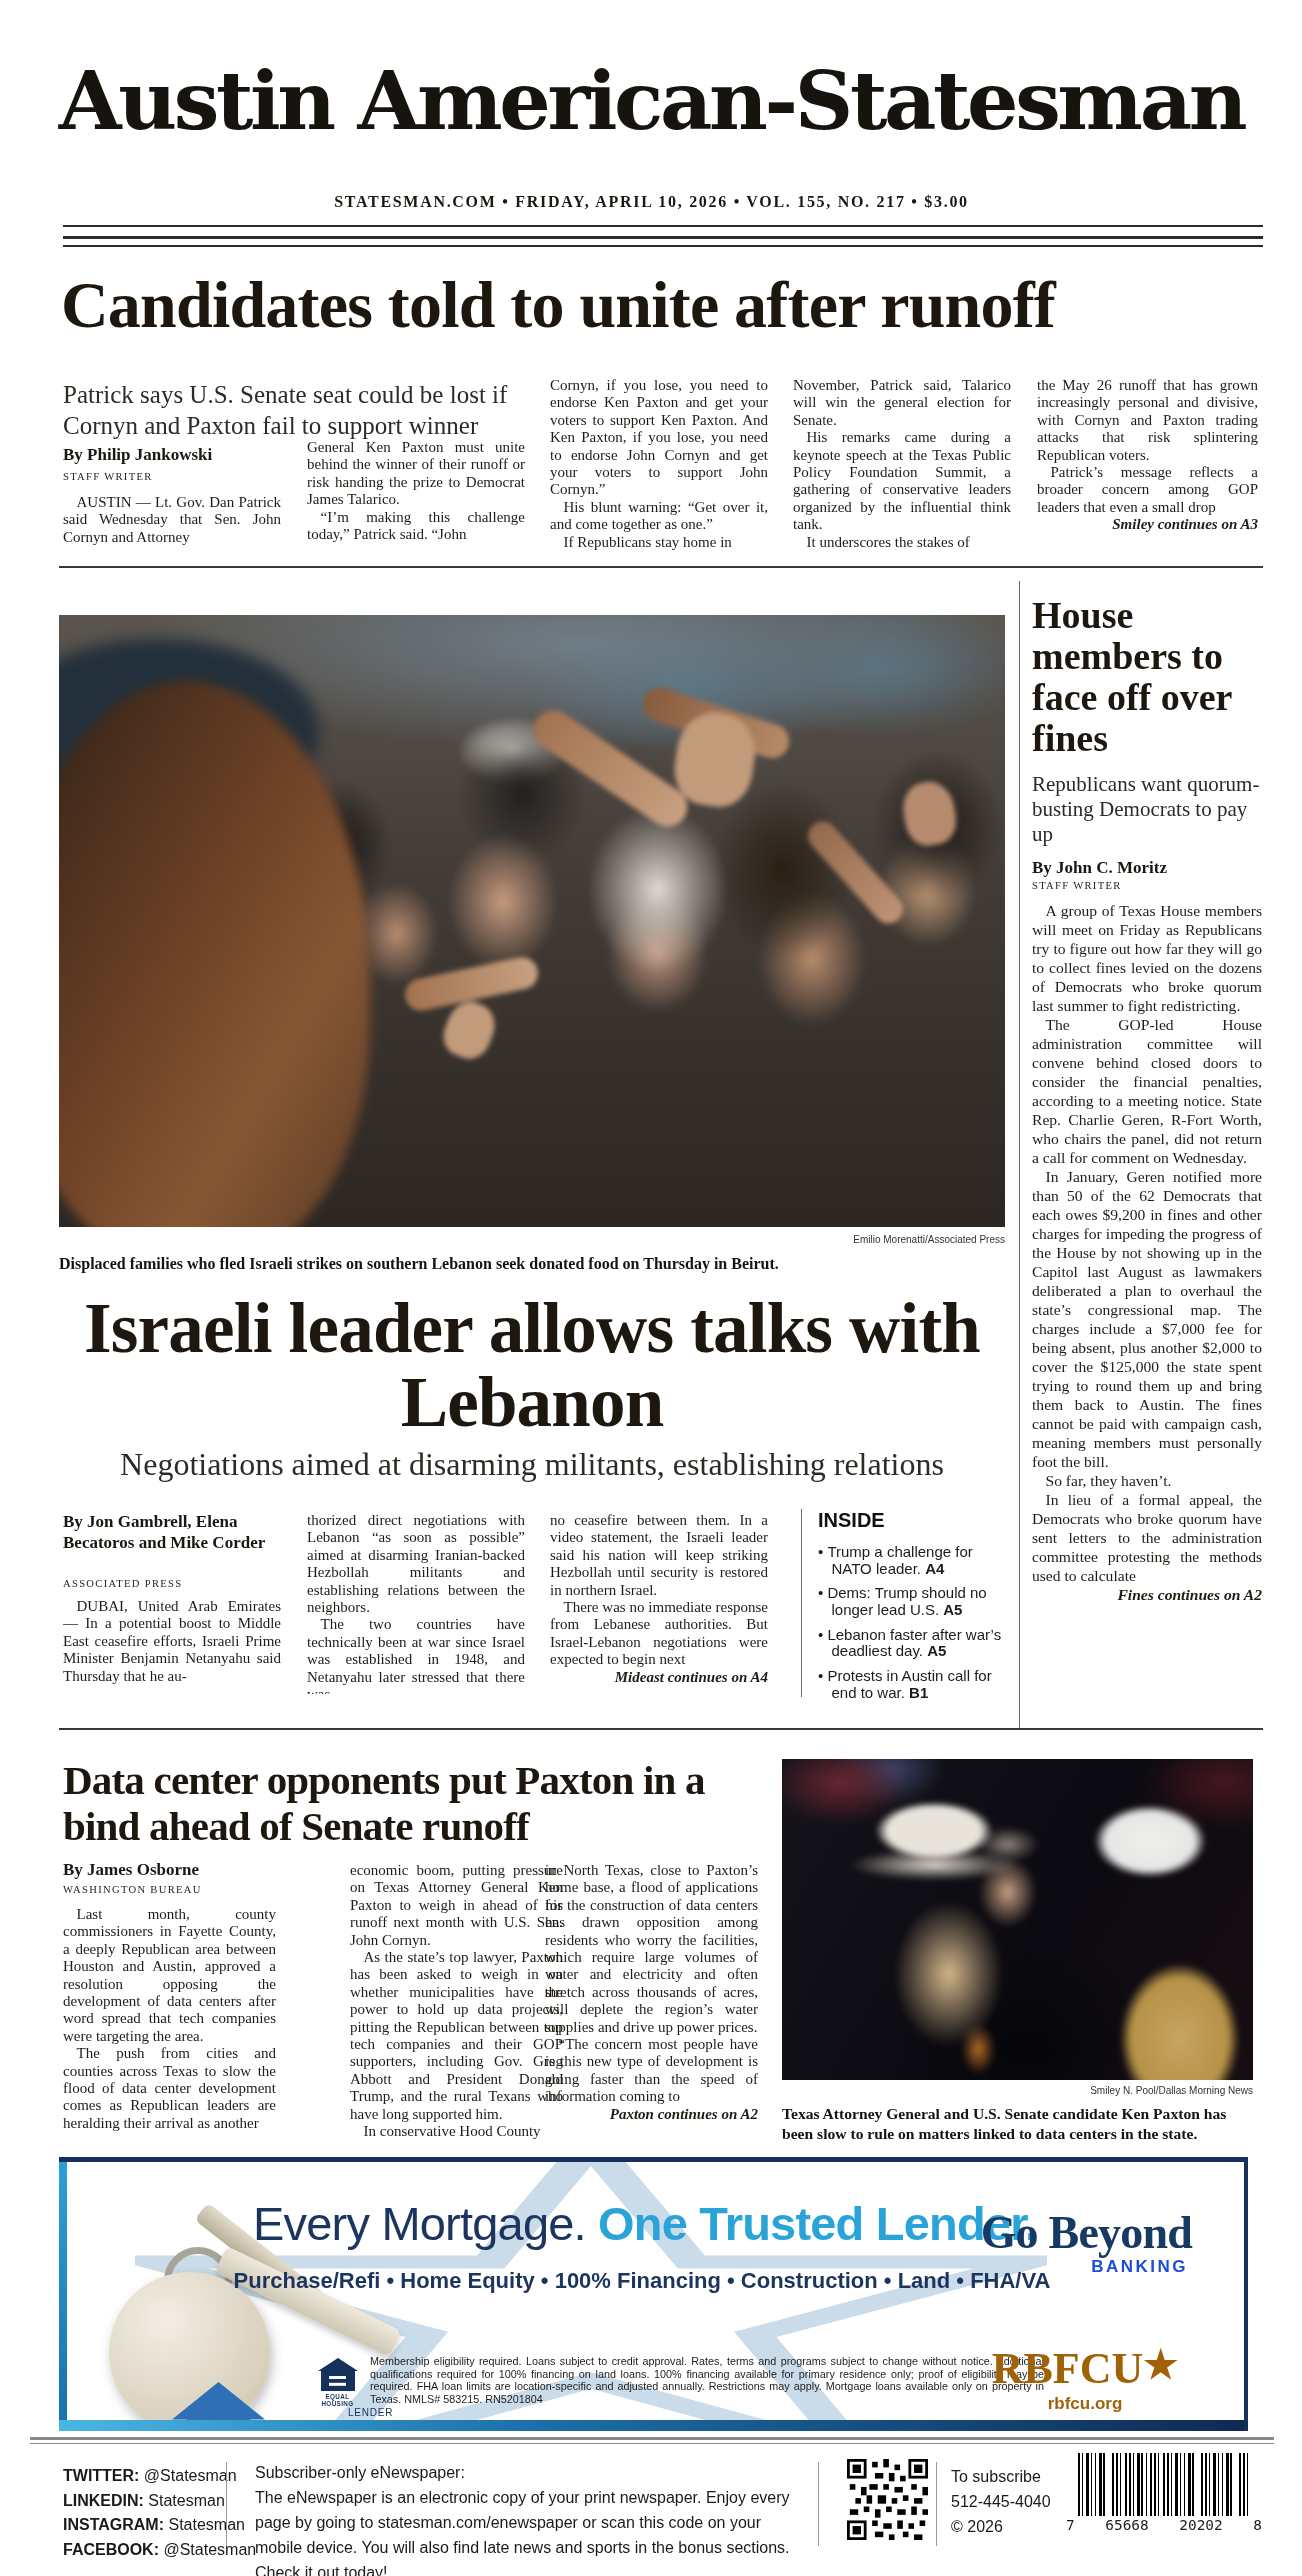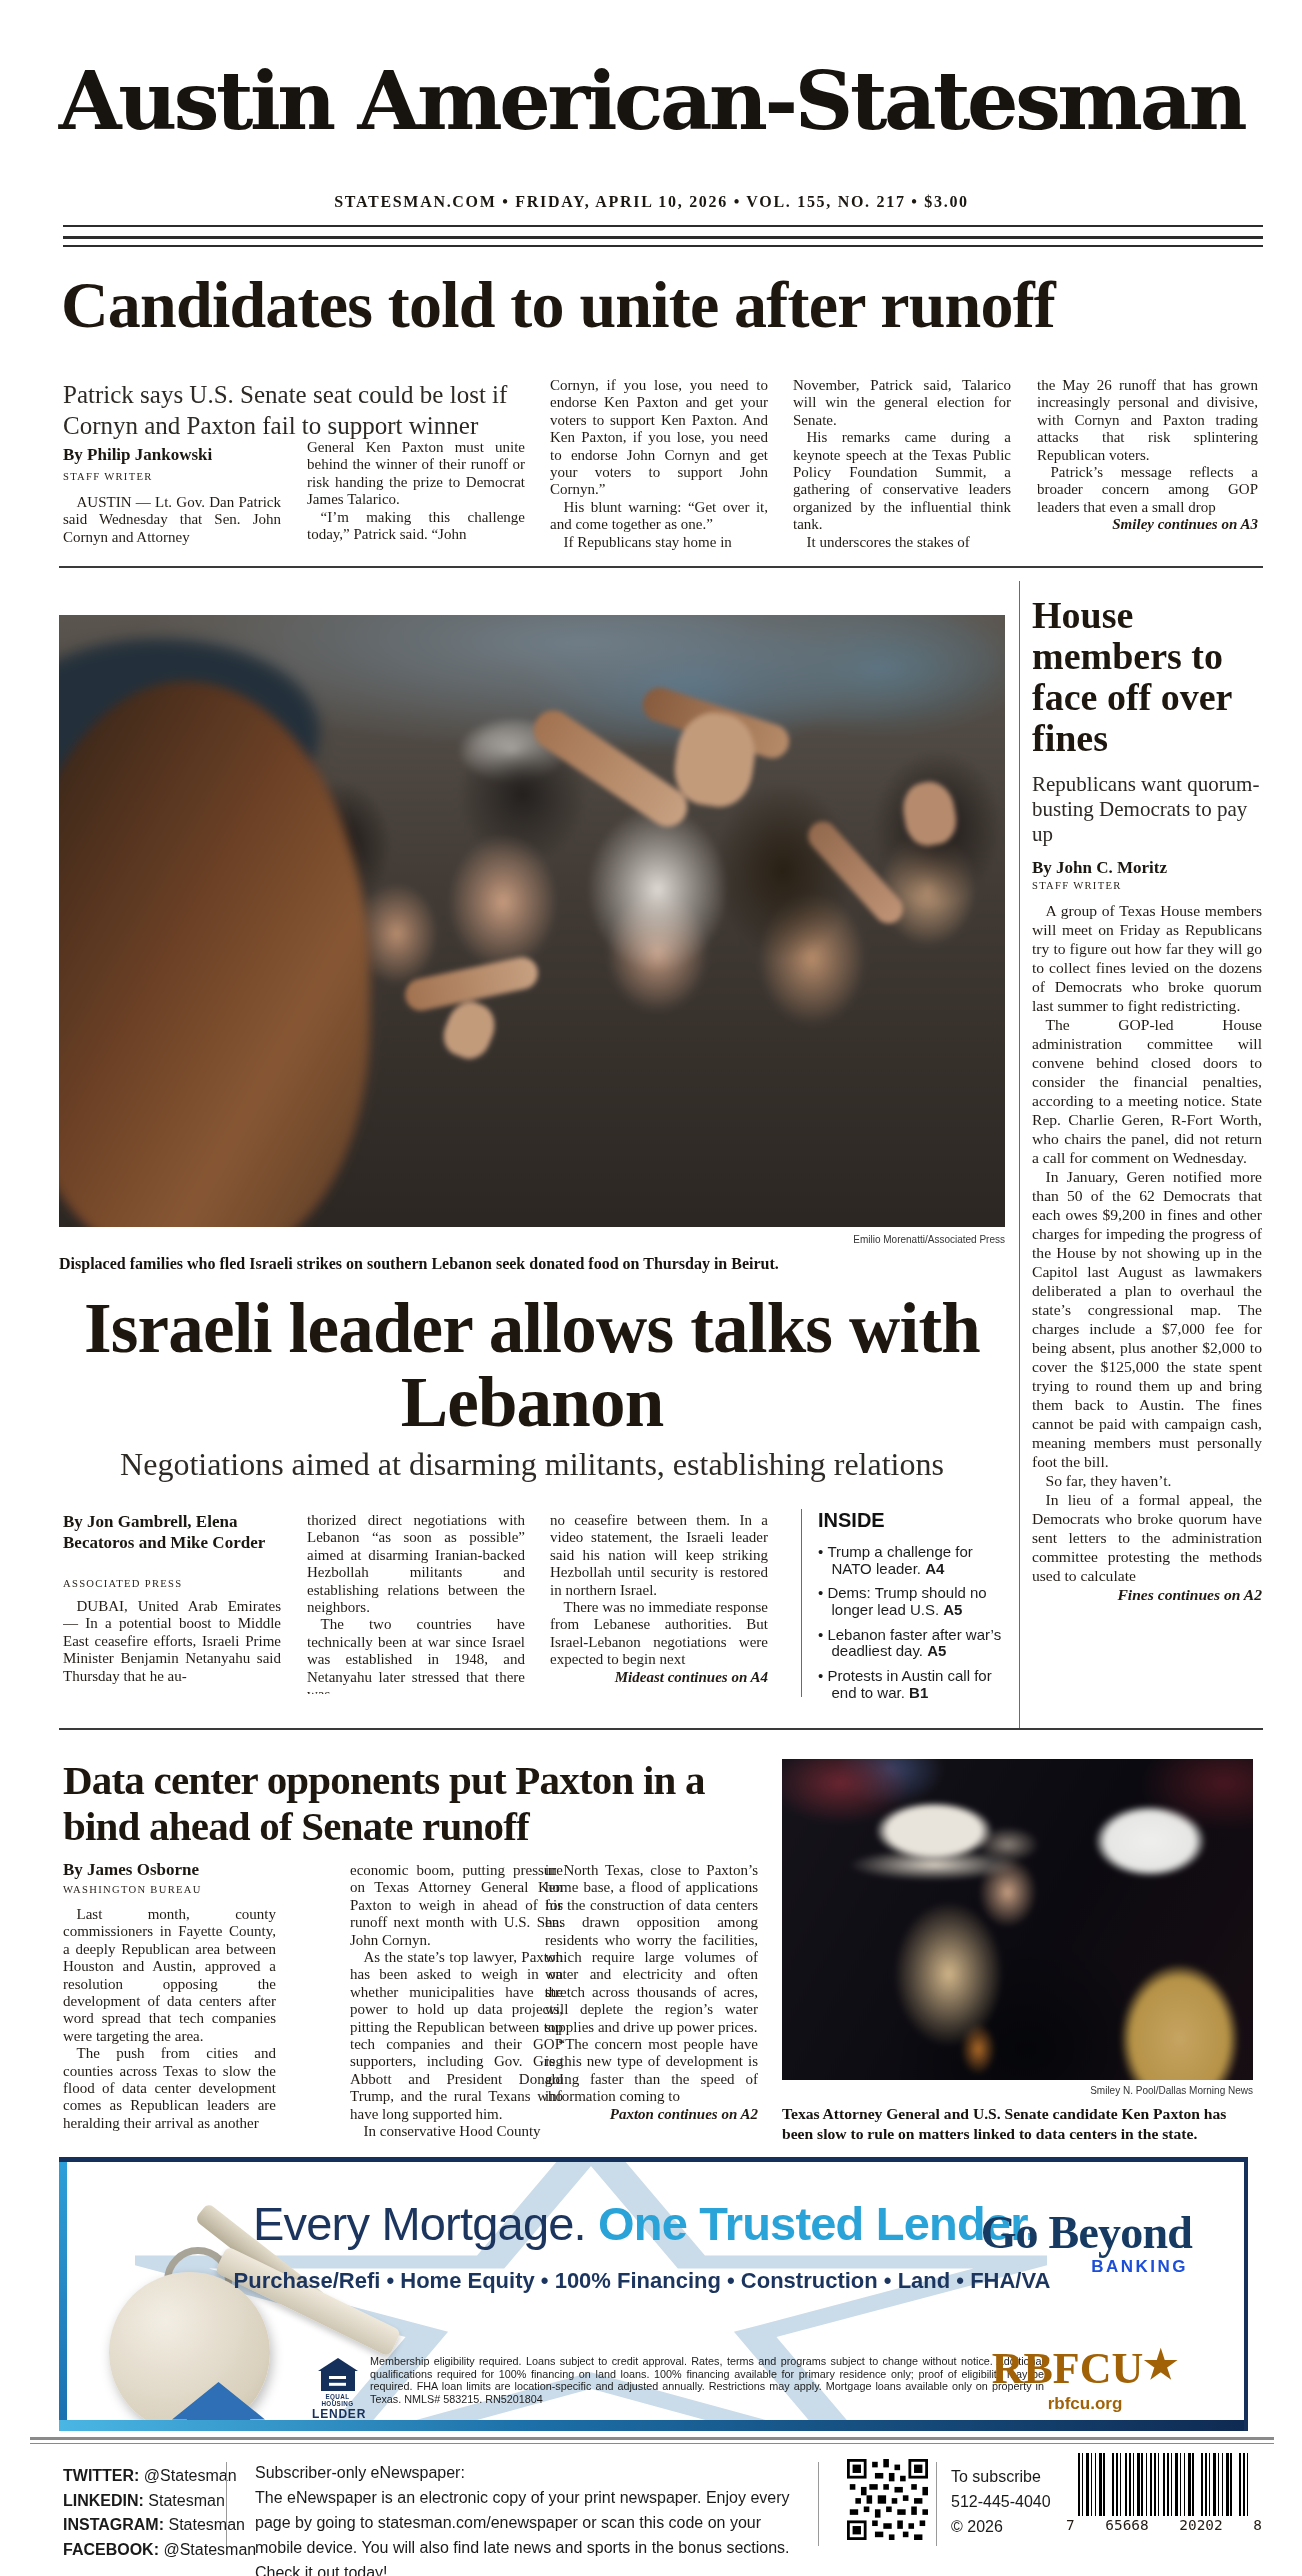--- a/index.html
+++ b/index.html
@@ -154,21 +154,21 @@
   .ad-products{position:absolute;left:169px;top:106px;width:828px;text-align:center;
     font-size:22px;font-weight:700;color:#1c355e;}
   .ad-disclaimer{position:absolute;left:311px;top:193px;width:674px;
     font-size:10.8px;line-height:12.5px;color:#1d1d1d;text-align:justify;}
   .ehl{position:absolute;left:253px;top:196px;width:51px;text-align:center;color:#16305c;}
   .ehl-house{width:34px;height:20px;background:#16305c;margin:0 auto;position:relative;}
   .ehl-roof{width:0;height:0;border-left:20px solid transparent;border-right:20px solid transparent;
     border-bottom:13.5px solid #16305c;margin:0 auto;}
   .ehl-eq{position:absolute;left:8.4px;top:5px;width:17px;height:3.4px;background:#fff;box-shadow:0 6.8px 0 #fff;}
   .ehl-t1{font-size:6.3px;font-weight:700;letter-spacing:0.4px;margin-top:1.7px;}
-  .ehl-t2{font-size:12px;font-weight:700;letter-spacing:0.8px;}
+  .ehl-t2{font-size:10px;font-weight:400;letter-spacing:0.8px;margin-left:36px;}
   .rbfcu{position:absolute;right:49px;top:181px;width:220px;text-align:center;color:#a16207;}
   .rbfcu-word{font-family:"Liberation Serif",serif;font-size:44px;font-weight:700;line-height:44px;}
   .rbfcu-star{font-size:39px;vertical-align:5px;}
   .rbfcu-url{font-size:17px;font-weight:700;margin-top:3.4px;font-family:"Liberation Sans",sans-serif;}
   .keys{position:absolute;left:25px;top:51px;width:304px;height:220px;}
   .key-tag{position:absolute;left:25px;top:59px;width:161px;height:161px;border-radius:50%;
     background:radial-gradient(circle at 35% 30%,#f3eee4,#d9d0bd 70%,#c2b8a2);box-shadow:2.5px 5px 12px rgba(0,0,0,.25);}
   .key-house{position:absolute;left:63px;top:110px;width:93px;height:89px;background:#2f6fb5;
     clip-path:polygon(50% 0,100% 42%,84% 42%,84% 100%,58% 100%,58% 64%,40% 64%,40% 100%,16% 100%,16% 42%,0 42%);}
   .key-ring{position:absolute;left:80px;top:34px;width:54px;height:54px;border-radius:50%;

